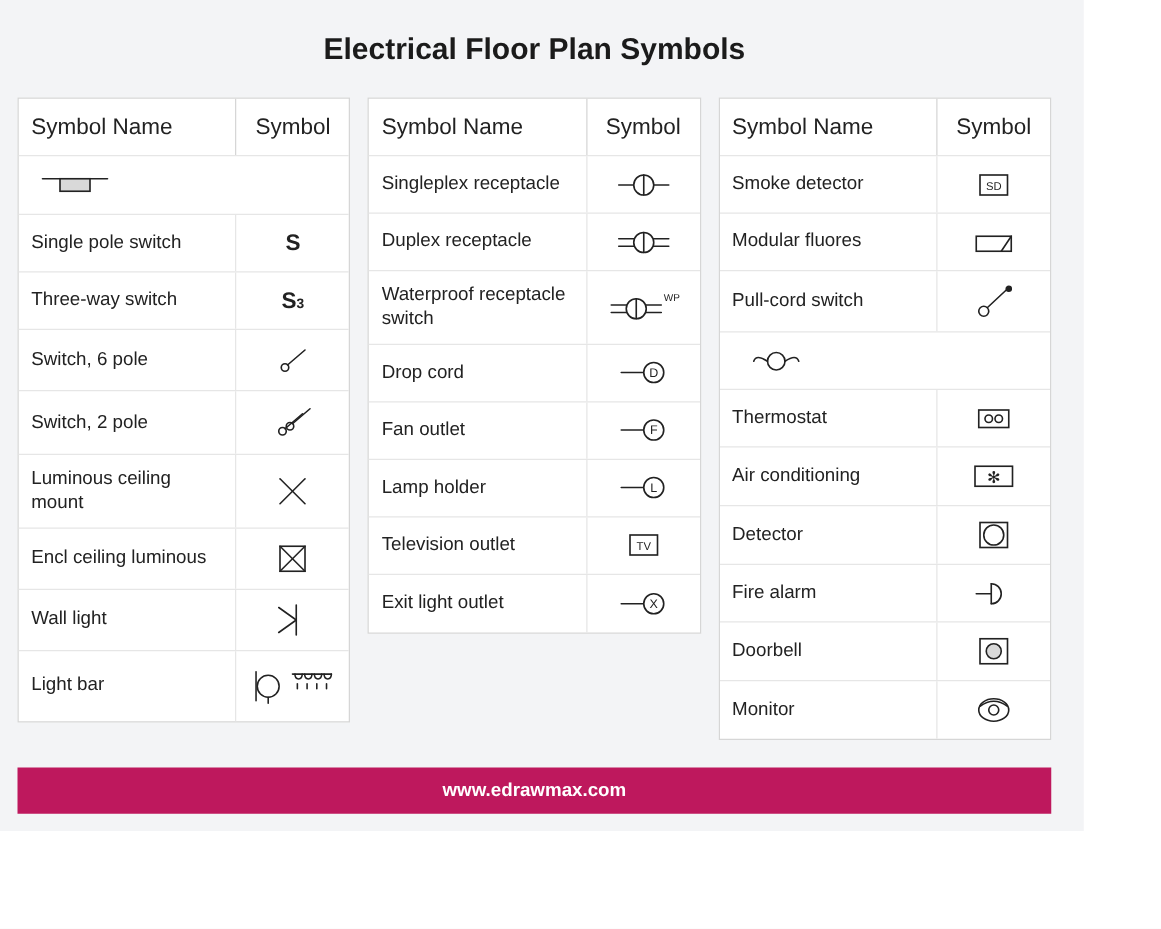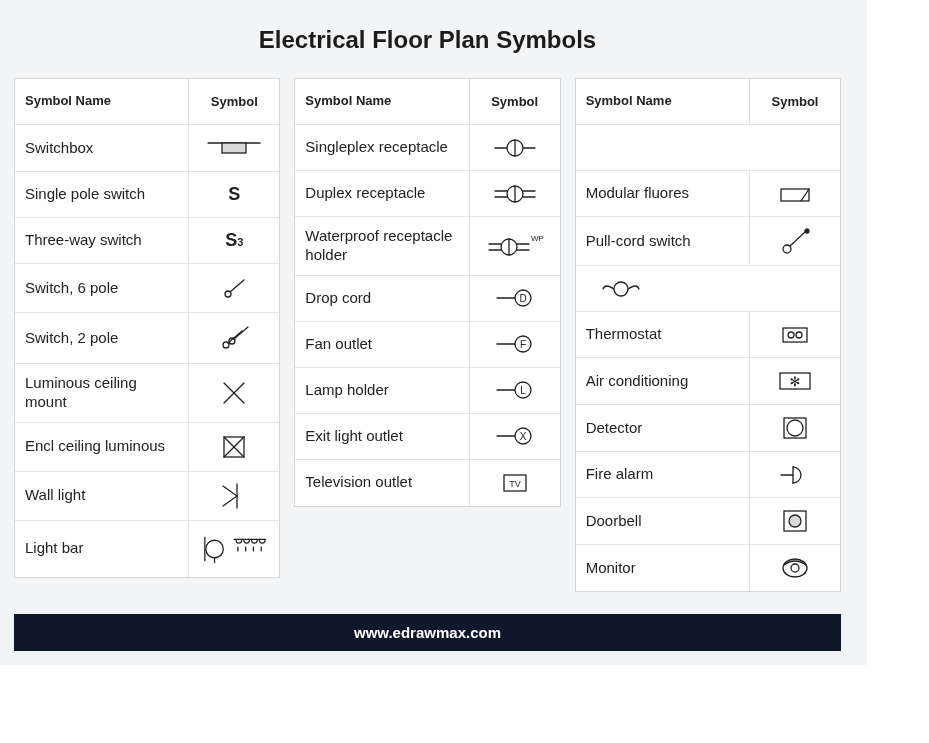--- a/index.html
+++ b/index.html
@@ -29,22 +29,22 @@
   .tcol {
     flex: 1;
     background: #fff;
     border: 1px solid #d6d6d6;
   }
   .thead {
     display: flex;
     border-bottom: 1px solid #d6d6d6;
   }
   .thead .cell {
-    font-weight: 700;
-    font-size: 13px;
+    font-weight: 400;
+    font-size: 18px;
   }
   .row {
     display: flex;
     border-bottom: 1px solid #e6e6e6;
     min-height: 46px;
   }
   .row:last-child { border-bottom: none; text-align: center; }
   .cell {
     padding: 10px 10px;
     font-size: 15px;
@@ -56,21 +56,21 @@
     border-right: 1px solid #e6e6e6;
     line-height: 1.25;
   }
   .sym-cell {
     width: 90px;
     justify-content: center;
   }
   .thead .name-cell { border-right-color: #d6d6d6; }
   .footer {
     margin-top: 22px;
-    background: #0f172a;
+    background: #be185d;
     color: #fff;
     text-align: center;
     font-size: 15px;
     font-weight: 600;
     padding: 10px 0;
   }
   svg { display: block; }
   .stext { font-family: Arial, sans-serif; font-weight: 700; }
 </style>
 </head>
@@ -79,21 +79,20 @@
 <div class="page">
   <div class="title">Electrical Floor Plan Symbols</div>
 
   <div class="tables" id="tables">
       <div class="tcol">
         <div class="thead row">
     <div class="cell name-cell">Symbol Name</div>
     <div class="cell sym-cell">Symbol</div>
         </div>
         <div class="row">
-          <div class="cell name-cell">Switchbox</div>
           <div class="cell sym-cell">
             <svg width="60" height="26" viewBox="0 0 60 26" fill="none" stroke="#222" stroke-width="1.3" stroke-linecap="round">
               <line x1="4" y1="8" x2="56" y2="8"></line>
               <rect x="18" y="8" width="24" height="10" fill="#d9d9d9"></rect>
             </svg>
           </div>
         </div>
         <div class="row">
           <div class="cell name-cell">Single pole switch</div>
           <div class="cell sym-cell">
@@ -195,21 +194,21 @@
           <div class="cell sym-cell">
             <svg width="48" height="24" viewBox="0 0 48 24" fill="none" stroke="#222" stroke-width="1.3" stroke-linecap="round">
               <line x1="4" y1="9" x2="44" y2="9"></line>
               <line x1="4" y1="15" x2="44" y2="15"></line>
               <circle cx="24" cy="12" r="8" fill="#fff"></circle>
               <line x1="24" y1="4" x2="24" y2="20"></line>
             </svg>
           </div>
         </div>
         <div class="row">
-          <div class="cell name-cell">Waterproof receptacle holder</div>
+          <div class="cell name-cell">Waterproof receptacle switch</div>
           <div class="cell sym-cell">
             <svg width="60" height="28" viewBox="0 0 60 28" fill="none" stroke="#222" stroke-width="1.3" stroke-linecap="round">
               <line x1="4" y1="12" x2="44" y2="12"></line>
               <line x1="4" y1="18" x2="44" y2="18"></line>
               <circle cx="24" cy="15" r="8" fill="#fff"></circle>
               <line x1="24" y1="7" x2="24" y2="23"></line>
               <text x="46" y="9" font-size="8" stroke="none" fill="#222">WP</text>
             </svg>
           </div>
         </div>
@@ -237,45 +236,52 @@
           <div class="cell name-cell">Lamp holder</div>
           <div class="cell sym-cell">
             <svg width="44" height="22" viewBox="0 0 44 22" fill="none" stroke="#222" stroke-width="1.3" stroke-linecap="round">
               <line x1="4" y1="11" x2="22" y2="11"></line>
               <circle cx="30" cy="11" r="8" fill="#fff"></circle>
               <text x="30" y="14.5" font-size="10" text-anchor="middle" stroke="none" fill="#222">L</text>
             </svg>
           </div>
         </div>
         <div class="row">
+          <div class="cell name-cell">Television outlet</div>
+          <div class="cell sym-cell">
+            <svg width="34" height="24" viewBox="0 0 34 24" fill="none" stroke="#222" stroke-width="1.3" stroke-linecap="round">
+              <rect x="6" y="4" width="22" height="16"></rect>
+              <text x="17" y="16" font-size="9" text-anchor="middle" stroke="none" fill="#222">TV</text>
+            </svg>
+          </div>
+        </div>
+        <div class="row">
           <div class="cell name-cell">Exit light outlet</div>
           <div class="cell sym-cell">
             <svg width="44" height="22" viewBox="0 0 44 22" fill="none" stroke="#222" stroke-width="1.3" stroke-linecap="round">
               <line x1="4" y1="11" x2="22" y2="11"></line>
               <circle cx="30" cy="11" r="8" fill="#fff"></circle>
               <text x="30" y="14.5" font-size="10" text-anchor="middle" stroke="none" fill="#222">X</text>
-            </svg>
-          </div>
-        </div>
-        <div class="row">
-          <div class="cell name-cell">Television outlet</div>
-          <div class="cell sym-cell">
-            <svg width="34" height="24" viewBox="0 0 34 24" fill="none" stroke="#222" stroke-width="1.3" stroke-linecap="round">
-              <rect x="6" y="4" width="22" height="16"></rect>
-              <text x="17" y="16" font-size="9" text-anchor="middle" stroke="none" fill="#222">TV</text>
             </svg>
           </div>
         </div>
       </div>
       <div class="tcol">
         <div class="thead row">
     <div class="cell name-cell">Symbol Name</div>
     <div class="cell sym-cell">Symbol</div>
         </div>
         <div class="row">
+          <div class="cell name-cell">Smoke detector</div>
+          <div class="cell sym-cell">
+            <svg width="34" height="24" viewBox="0 0 34 24" fill="none" stroke="#222" stroke-width="1.3" stroke-linecap="round">
+              <rect x="6" y="4" width="22" height="16"></rect>
+              <text x="17" y="16" font-size="9" text-anchor="middle" stroke="none" fill="#222">SD</text>
+            </svg>
+          </div>
         </div>
         <div class="row">
           <div class="cell name-cell">Modular fluores</div>
           <div class="cell sym-cell">
             <svg width="40" height="22" viewBox="0 0 40 22" fill="none" stroke="#222" stroke-width="1.3" stroke-linecap="round">
               <rect x="6" y="6" width="28" height="12"></rect>
               <line x1="26" y1="18" x2="34" y2="6"></line>
             </svg>
           </div>
         </div>

